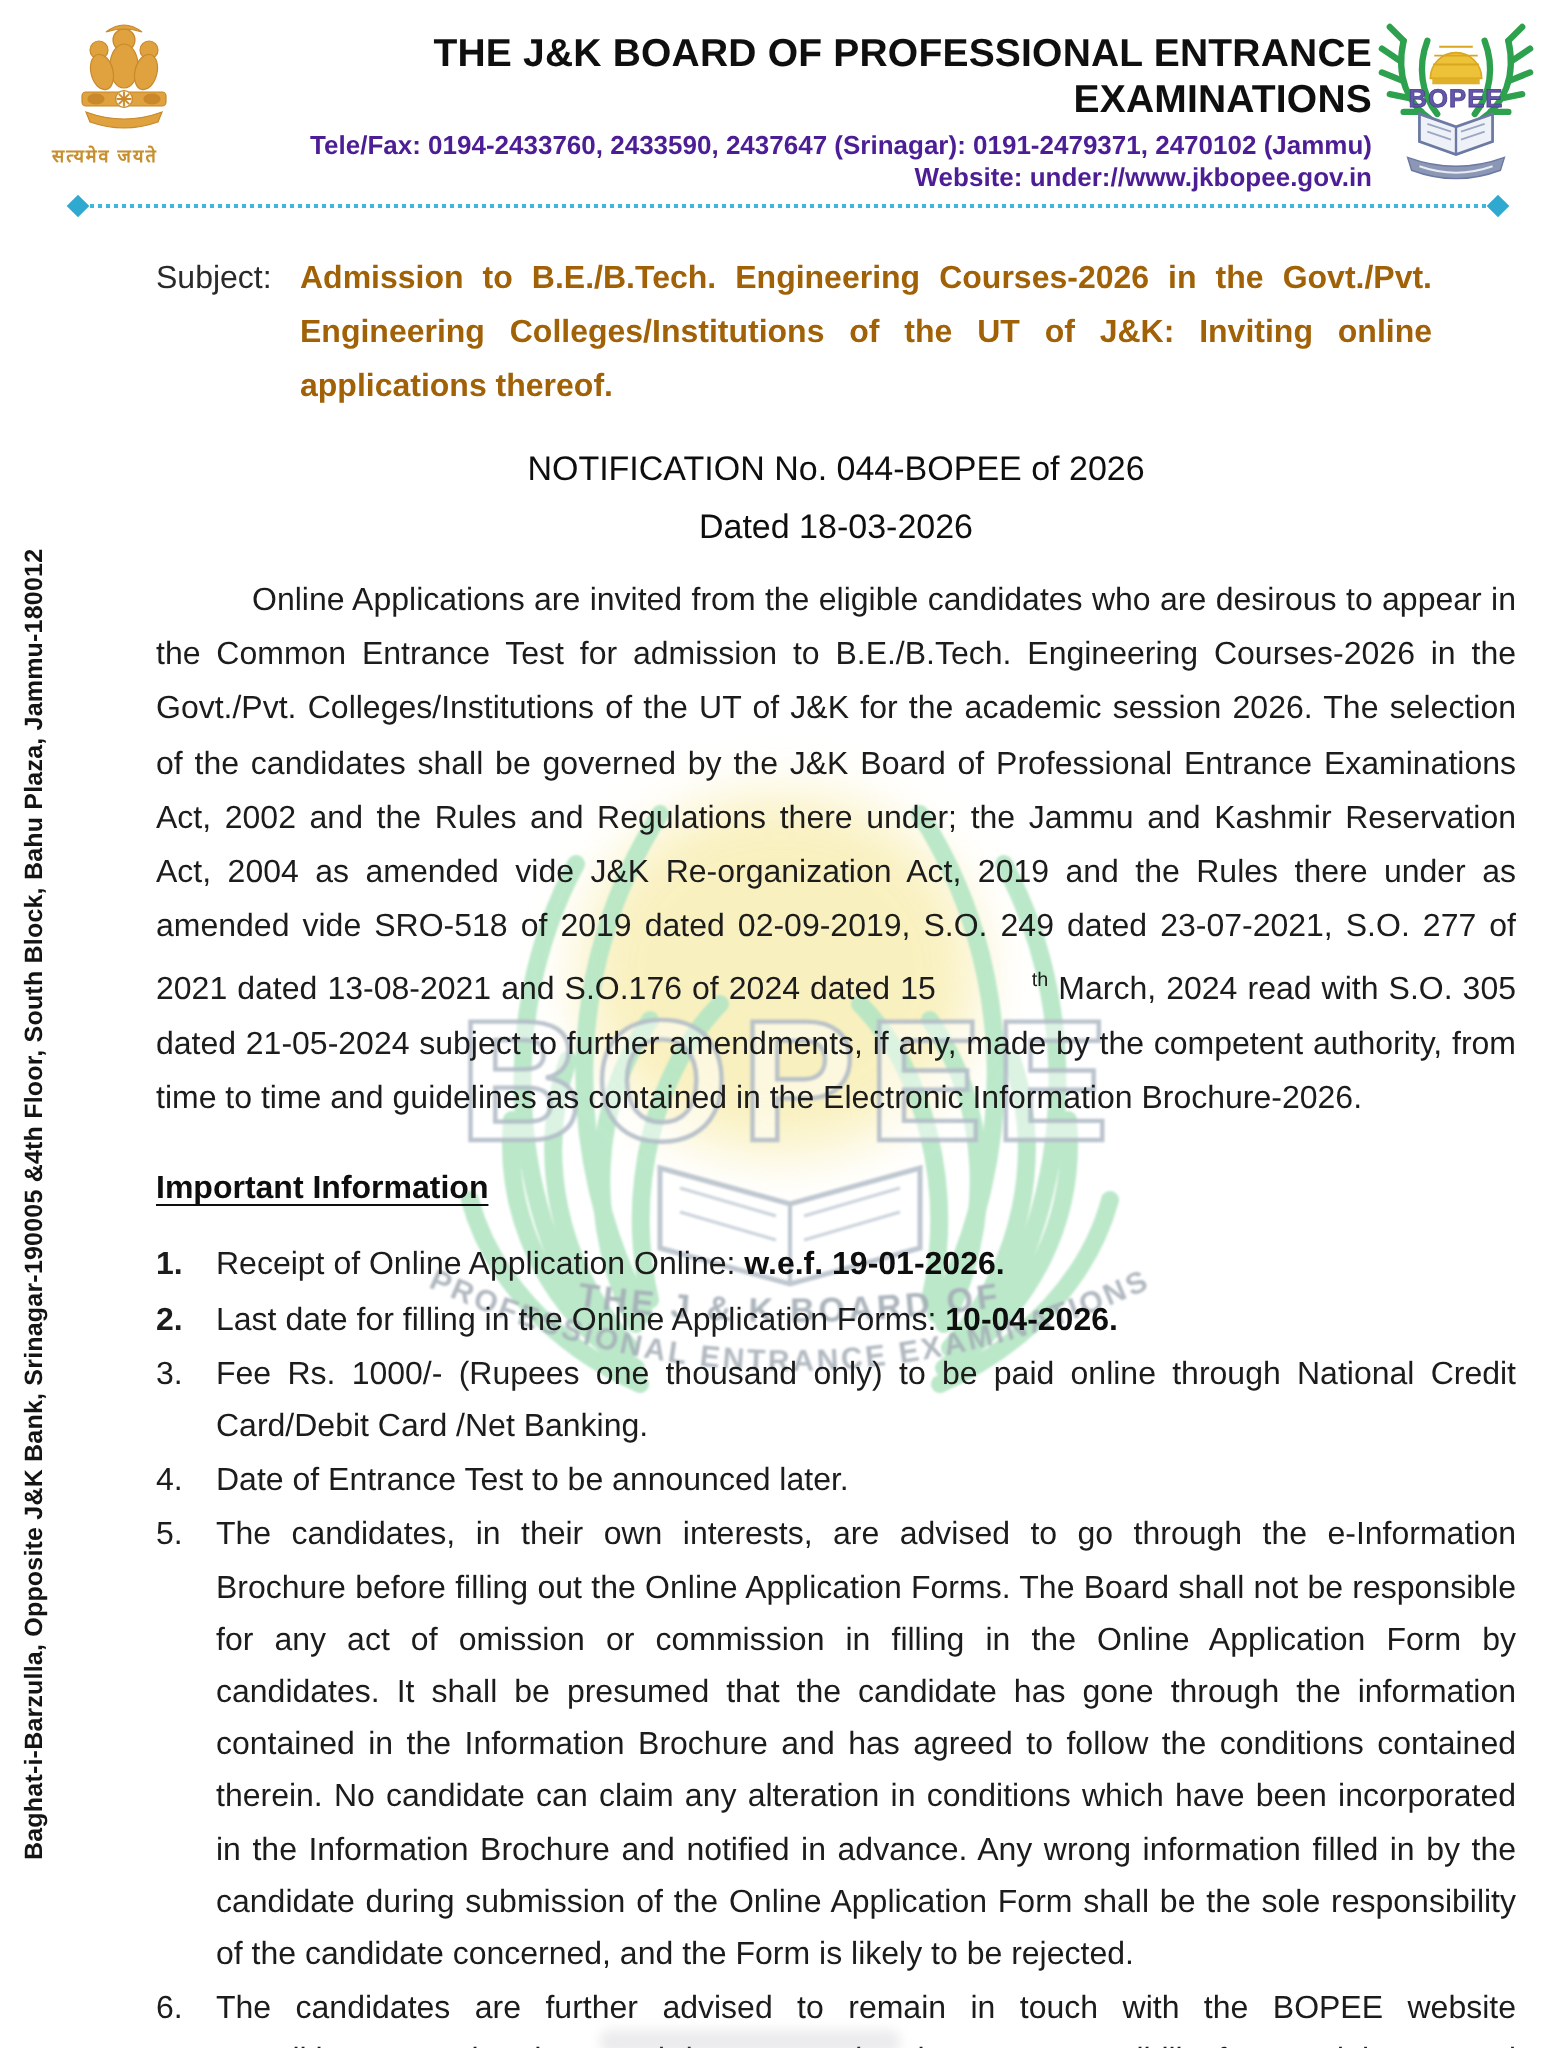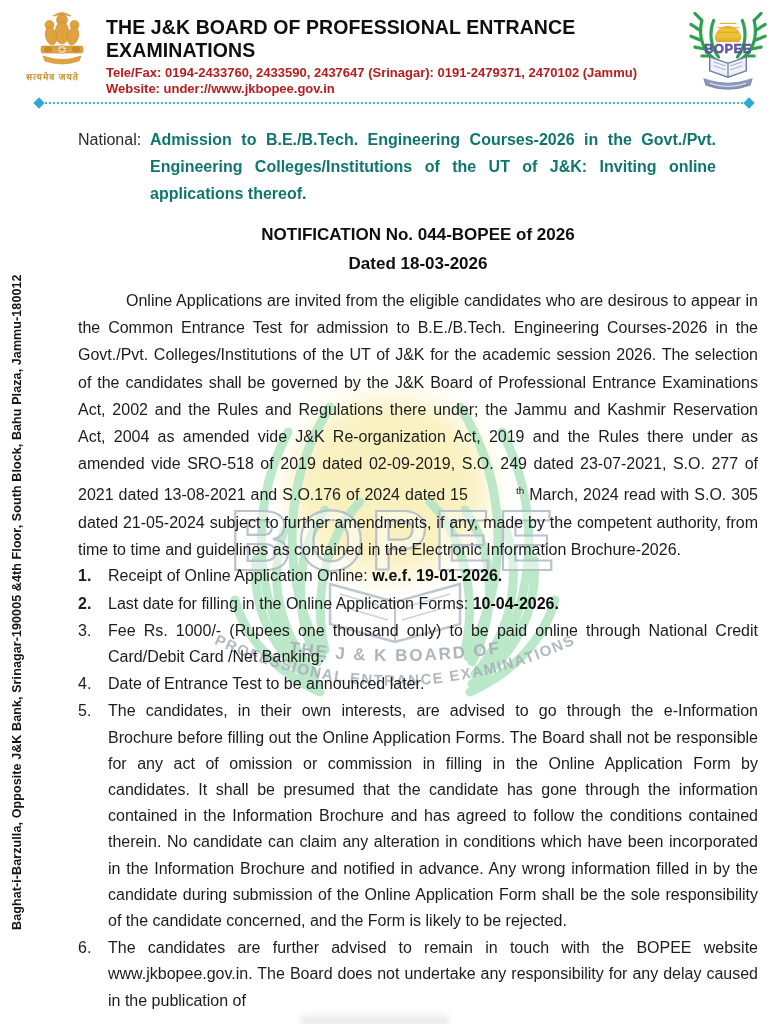--- a/index.html
+++ b/index.html
@@ -7,23 +7,23 @@
     position:relative; width:776px; height:1024px; margin:0 auto;
     background:#ffffff; overflow:hidden;
     font-family:"Liberation Sans","DejaVu Sans",sans-serif;
     color:#1e1e1e;
   }
 
   
   .header { position:absolute; top:6px; left:26px; right:6px; display:flex; align-items:flex-start; z-index:2; }
   .emblem { width:80px; flex:none; text-align:left; padding-top:4px; filter:blur(0.3px); }
   .emblem-caption { font-size:9px; font-weight:bold; color:#c78f2e; margin-top:-2px; letter-spacing:1px; }
-  .header-text { flex:1; text-align:left; padding-top:10px; filter:blur(0.2px); }
+  .header-text { flex:1; text-align:right; padding-top:10px; filter:blur(0.2px); }
   .org-title { margin:0 0 3px 0; font-size:19.5px; font-weight:bold; color:#0f0f0f; letter-spacing:0.1px; }
-  .hline { font-size:13px; font-weight:600; line-height:15.5px; color:#b91c1c; }
+  .hline { font-size:13px; font-weight:600; line-height:15.5px; color:#4c1d95; }
   .bopee-logo { width:84px; flex:none; padding-top:2px; filter:blur(0.3px); }
 
   
   .separator { position:absolute; top:102px; left:38px; right:26px; border-top:2px dotted #3eb7da; z-index:2; }
   .diamond { position:absolute; width:8px; height:8px; background:#2fa9cf; transform:rotate(45deg); top:-5px; }
   .diamond.left { left:-3px; }
   .diamond.right { right:-3px; }
 
   
   .sidebar-address {
@@ -34,23 +34,23 @@
   }
 
   
   .watermark { position:absolute; left:160px; top:362px; width:470px; height:370px; z-index:0; pointer-events:none; filter:blur(0.5px); }
 
   
   .content { position:absolute; left:78px; top:124px; width:680px; z-index:1; }
 
   .subject-row { display:flex; margin-top:2px; }
   .subject-label { flex:none; width:72px; font-size:16px; color:#2a2a2a; line-height:27px; }
-  .subject-text { width:566px; font-size:16px; font-weight:bold; color:#0f766e; line-height:27px; text-align:justify; }
-
-  .notif-heading { text-align:center; font-weight:bold; color:#0e0e0e; font-size:17px; line-height:29px; margin-top:13px; }
+  .subject-text { width:566px; font-size:16px; font-weight:bold; color:#a16207; line-height:27px; text-align:justify; }
+
+  .notif-heading { text-align:center; font-weight:normal; color:#0e0e0e; font-size:17px; line-height:29px; margin-top:13px; }
 
   .body-par { margin:9px 0 0 0; font-size:16px; line-height:27.2px; text-align:justify; text-indent:48px; color:#1c1c1c; }
   .body-par sup { font-size:0.62em;margin-left:48px; }
 
   .section-heading { margin:23px 0 16px 0; font-size:16px; font-weight:bold; color:#0e0e0e; text-decoration:underline; text-underline-offset:3px; }
 
   .info-list { }
   .item { position:relative; padding-left:30px; font-size:16px; line-height:26.2px; text-align:justify; color:#1c1c1c; margin-bottom:1px; }
   .item .num { position:absolute; left:0; top:0; }
   .item.bnum .num { font-weight:bold; }
@@ -182,31 +182,32 @@
       </text>
       <text font-size="15" font-weight="bold" fill="#a4adb6" opacity="0.85" letter-spacing="1.5">
         <textPath href="#wmArc2" startOffset="50%" text-anchor="middle">PROFESSIONAL ENTRANCE EXAMINATIONS</textPath>
       </text>
     </svg>
   </div>
 
   <main class="content">
 
     <div class="subject-row">
-      <span class="subject-label">National:</span>
+      <span class="subject-label">Subject:</span>
       <div class="subject-text">Admission to B.E./B.Tech. Engineering Courses-2026 in the Govt./Pvt. Engineering Colleges/Institutions of the UT of J&amp;K: Inviting online applications thereof.</div>
     </div>
 
     <div class="notif-heading">
       <div>NOTIFICATION No. 044-BOPEE of 2026</div>
       <div>Dated 18-03-2026</div>
     </div>
 
     <p class="body-par"><span>Online Applications are invited from the eligible candidates who are desirous to appear in the Common Entrance Test for admission to B.E./B.Tech. Engineering Courses-2026 in the Govt./Pvt. Colleges/Institutions of the UT of J&amp;K for the academic session 2026. The selection of the candidates shall be governed by the J&amp;K Board of Professional Entrance Examinations Act, 2002 and the Rules and Regulations there under; the Jammu and Kashmir Reservation Act, 2004 as amended vide J&amp;K Re-organization Act, 2019 and the Rules there under as amended vide SRO-518 of 2019 dated 02-09-2019, S.O. 249 dated 23-07-2021, S.O. 277 of 2021 dated 13-08-2021 and S.O.176 of 2024 dated 15</span><sup>th</sup><span> March, 2024 read with S.O. 305 dated 21-05-2024  subject to further amendments, if any, made by the competent authority, from time to time and guidelines as contained in the Electronic Information Brochure-2026.</span></p>
 
+    <h2 class="section-heading">Important Information</h2>
 
     <div class="info-list">
 
       <div class="item bnum">
         <span class="num">1.</span>
         <span class="txt"><span>Receipt of Online Application Online: </span><span class="bd">w.e.f. 19-01-2026.</span></span>
       </div>
 
       <div class="item bnum">
         <span class="num">2.</span>

